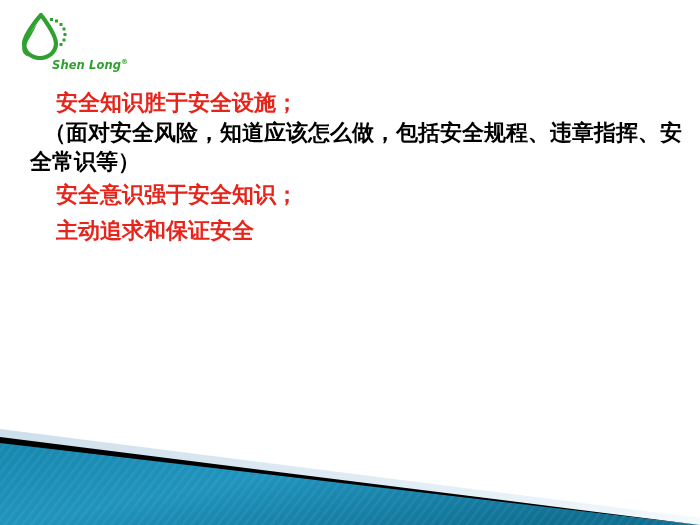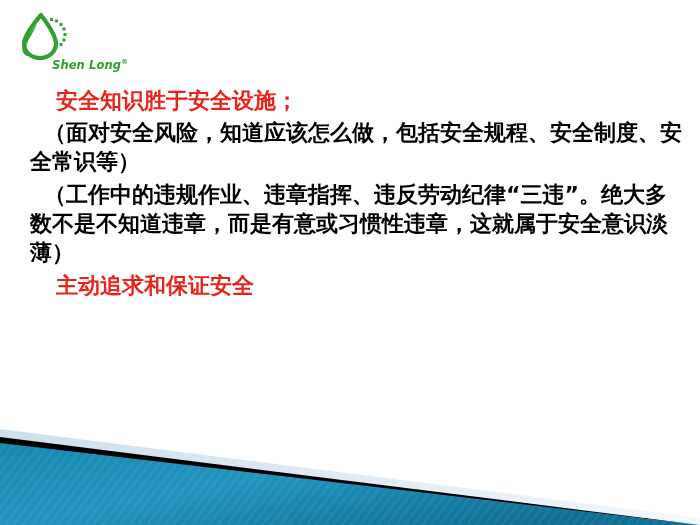--- a/index.html
+++ b/index.html
@@ -58,21 +58,21 @@
   
   .content {
     position: absolute;
     left: 0;
     top: 88px;
     width: 700px;
   }
 
   .heading {
     color: #E8231A;
-    font-family: Liberation Mono, monospace;
+    font-family: Liberation Serif, serif;
     font-weight: bold;
     font-size: 22px;
     line-height: 30px;
     padding-left: 56px;
     margin: 0;
     white-space: nowrap;
   }
 
   .para {
     color: #000000;
@@ -124,25 +124,25 @@
           <rect x="49.5" y="31" width="3" height="3"></rect>
         </g>
       </svg>
     </div>
     <div class="logo-text"><span>Shen Long</span><span class="reg">®</span></div>
   </div>
 
   <div class="content">
 
     <div class="heading">安全知识胜于安全设施；</div>
-    <div class="para">（面对安全风险，知道应该怎么做，包括安全规程、安全制度、安全常识等）</div>
+    <div class="para">（面对安全风险，知道应该怎么做，包括安全规程、违章指挥、安全常识等）</div>
 
     <div class="gap-a"></div>
 
-    <div class="para">（工作中的违规作业、违章指挥、违反劳动纪律“三违”。绝大多数不是不知道违章，而是有意或习惯性违章，这就属于安全意识淡薄）</div>
+    <div class="heading">安全意识强于安全知识；</div>
 
     <div class="gap-b"></div>
 
     <div class="heading">主动追求和保证安全</div>
 
   </div>
 
   <div class="banner">
     <svg width="700" height="110" viewBox="0 0 700 110" aria-hidden="true">
       <defs>

